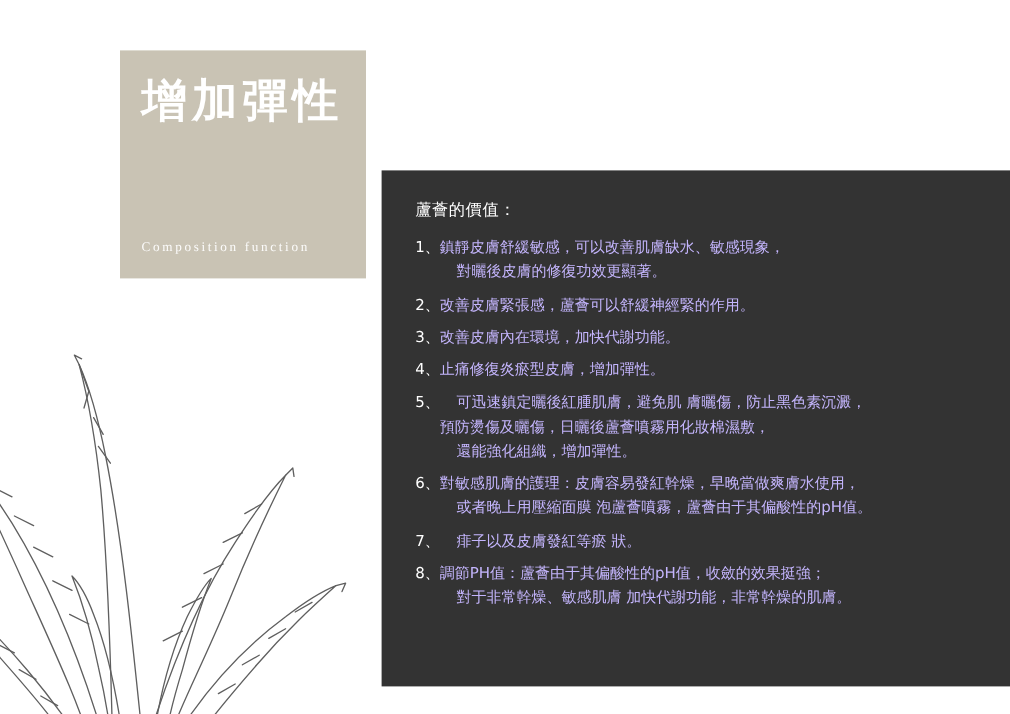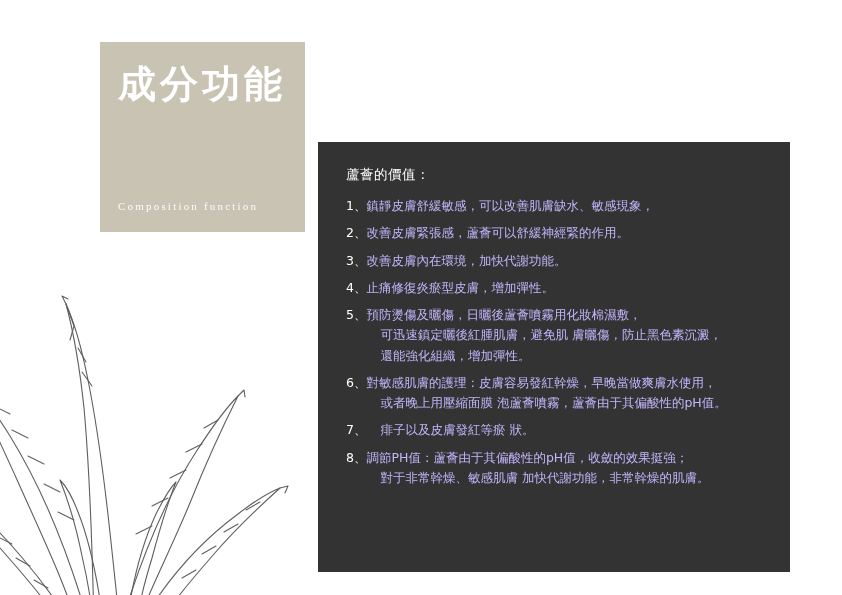--- a/index.html
+++ b/index.html
@@ -66,21 +66,21 @@
     font-family: "Liberation Serif", serif;
     white-space: nowrap;
     opacity: 0.95;
   }
 
   
   #content-panel {
     position: absolute;
     left: 318px;
     top: 142px;
-    width: 472px;
+    width: 524px;
     height: 430px;
     background: #333333;
     color: #ffffff;
   }
   #panel-inner {
     position: absolute;
     left: 28px;
     top: 24px;
     right: 16px;
   }
@@ -144,31 +144,32 @@
       <path d="M134 398 C128 350 120 312 108 282 C102 266 96 256 90 250 C98 270 106 296 112 326 C118 352 122 376 124 398 Z"></path>
       <path d="M156 398 C162 352 172 314 186 284 C194 268 200 258 206 252 C198 272 190 298 182 328 C174 354 168 378 166 398 Z"></path>
 
       <path d="M96 74 l-4 -8 l6 3 M0 148 l-8 -3 l4 -6 M268 166 l6 -6 l1 7 M310 258 l8 -2 l-3 7 M-34 250 l-8 1 l3 -7"></path>
 
       <path d="M96 392 C120 386 160 386 196 392"></path>
     </g>
   </svg>
 
   <div id="title-card"></div>
-  <div id="title-text">成分功能</div>
+  <div id="title-text">增加彈性</div>
   <div id="title-sub">Composition function</div>
 
   <div id="content-panel">
     <div id="panel-inner">
       <div id="panel-heading">蘆薈的價值：</div>
       <div id="panel-list">
           <div class="item">
             <span class="item-num">1、</span>
             <span class="item-body">
               <span class="item-line">鎮靜皮膚舒緩敏感，可以改善肌膚缺水、敏感現象，</span>
+              <span class="item-line indent">對曬後皮膚的修復功效更顯著。</span>
             </span>
           </div>
           <div class="item">
             <span class="item-num">2、</span>
             <span class="item-body">
               <span class="item-line">改善皮膚緊張感，蘆薈可以舒緩神經緊的作用。</span>
             </span>
           </div>
           <div class="item">
             <span class="item-num">3、</span>
@@ -178,22 +179,22 @@
           </div>
           <div class="item">
             <span class="item-num">4、</span>
             <span class="item-body">
               <span class="item-line">止痛修復炎瘀型皮膚，增加彈性。</span>
             </span>
           </div>
           <div class="item">
             <span class="item-num">5、</span>
             <span class="item-body">
+              <span class="item-line indent">可迅速鎮定曬後紅腫肌膚，避免肌 膚曬傷，防止黑色素沉澱，</span>
               <span class="item-line">預防燙傷及曬傷，日曬後蘆薈噴霧用化妝棉濕敷，</span>
-              <span class="item-line indent">可迅速鎮定曬後紅腫肌膚，避免肌 膚曬傷，防止黑色素沉澱，</span>
               <span class="item-line indent">還能強化組織，增加彈性。</span>
             </span>
           </div>
           <div class="item">
             <span class="item-num">6、</span>
             <span class="item-body">
               <span class="item-line">對敏感肌膚的護理：皮膚容易發紅幹燥，早晚當做爽膚水使用，</span>
               <span class="item-line indent">或者晚上用壓縮面膜 泡蘆薈噴霧，蘆薈由于其偏酸性的pH值。</span>
             </span>
           </div>

